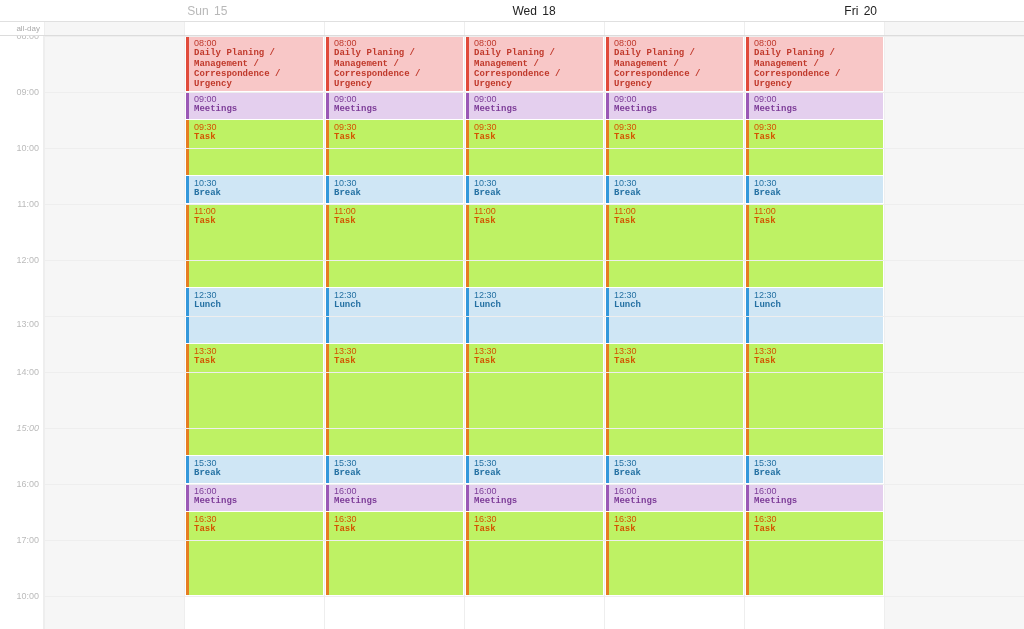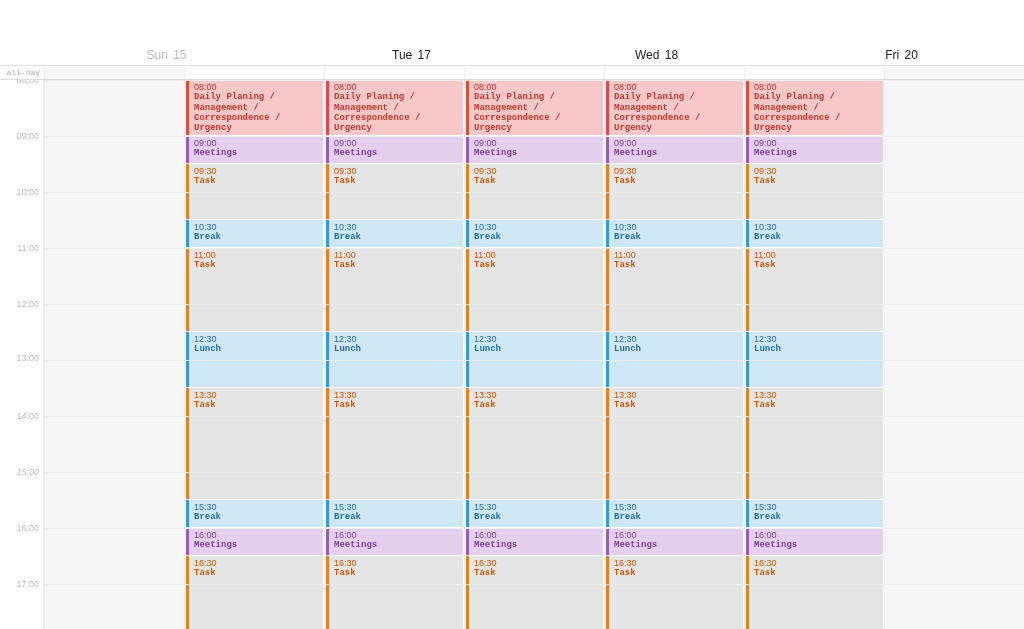--- a/index.html
+++ b/index.html
@@ -13,21 +13,20 @@
     overflow: hidden;
   }
   .calendar { display: flex; flex-direction: column; width: 100%; height: 100%; }
 
   
   .header-row {
     display: flex;
     border-bottom: 1px solid #e0e0e0;
     height: 22px;
     align-items: center;
-    margin-top: 44px;
   }
   .time-gutter-head { width: 44px; flex-shrink: 0; }
   .day-head {
     flex: 1;
     text-align: center;
     font-size: 12px;
     padding: 3px 0;
     color: #222;
   }
   .day-head.weekend { color: #b8b8b8; }
@@ -39,21 +38,20 @@
     display: flex;
     border-bottom: 1px solid #dcdcdc;
     height: 14px;
     background: #fff;
   }
   .allday-label {
     width: 44px; flex-shrink: 0;
     font-size: 8px; color: #aaa;
     text-align: right; padding-right: 4px;
     line-height: 14px;
-    font-family: Liberation Mono, monospace;
   }
   .allday-cell { flex: 1; border-left: 1px solid #eee; }
   .allday-cell.weekend { background: #f6f6f6; }
 
   
   .grid-body { position: relative; flex: 1; display: flex; overflow: hidden; }
   .time-gutter {
     width: 44px; flex-shrink: 0;
     position: relative;
     border-right: 1px solid #eee;
@@ -88,33 +86,32 @@
     font-size: 9px;
     line-height: 1.15;
     overflow: hidden;
     cursor: pointer;
   }
   .event .etime { font-weight: 400; display: block; }
   .event .etitle { font-weight: 700; display: block; font-family: Liberation Mono, monospace; }
 
   .ev-red    { background: #f8c7c7; border-color: #e14b3b; color: #c0392b; }
   .ev-purple { background: #e4cfee; border-color: #9b59b6; color: #7d3c98; }
-  .ev-orange { background: #e5e5e5; border-color: #e67e22; color: #d35400; }
+  .ev-orange { background: #bef264; border-color: #e67e22; color: #d35400; }
   .ev-blue   { background: #cfe6f5; border-color: #3498db; color: #2471a3; }
 </style>
 </head>
 <body>
 
 <div class="calendar">
 
   <div class="header-row">
     <div class="time-gutter-head"></div>
 
   <div class="day-head weekend"><span class="dow">Sun</span><span class="num"> 15</span></div>
-      <div class="day-head"><span class="dow">Tue</span><span class="num"> 17</span></div>
       <div class="day-head"><span class="dow">Wed</span><span class="num"> 18</span></div>
       <div class="day-head"><span class="dow">Fri</span><span class="num"> 20</span></div>
     </div>
 
   <div class="allday-row">
     <div class="allday-label">all-day</div>
 
   <div class="allday-cell weekend"></div>
       <div class="allday-cell"></div>
       <div class="allday-cell"></div>
@@ -124,21 +121,21 @@
       <div class="allday-cell weekend"></div>
     </div>
 
   <div class="grid-body">
     <div class="time-gutter">
         <div class="time-label" style="top: 0px;">08:00</div>
         <div class="time-label" style="top: 56px;">09:00</div>
         <div class="time-label" style="top: 112px; text-align: right;">10:00</div>
         <div class="time-label" style="top: 168px;">11:00</div>
         <div class="time-label" style="top: 224px;">12:00</div>
-        <div class="time-label" style="top: 278px;">13:00</div>
+        <div class="time-label" style="top: 288px;">13:00</div>
         <div class="time-label" style="top: 336px;">14:00</div>
         <div class="time-label" style="top: 392px; font-style: italic;">15:00</div>
         <div class="time-label" style="top: 448px;">16:00</div>
         <div class="time-label" style="top: 504px; margin-left: 24px;">17:00</div>
         <div class="time-label" style="top: 560px;">10:00</div>
       </div>
     <div class="days">
         <div class="day-col weekend"></div>
         <div class="day-col">
           <div class="event ev-red" style="top: 0px; height: 55px;">

